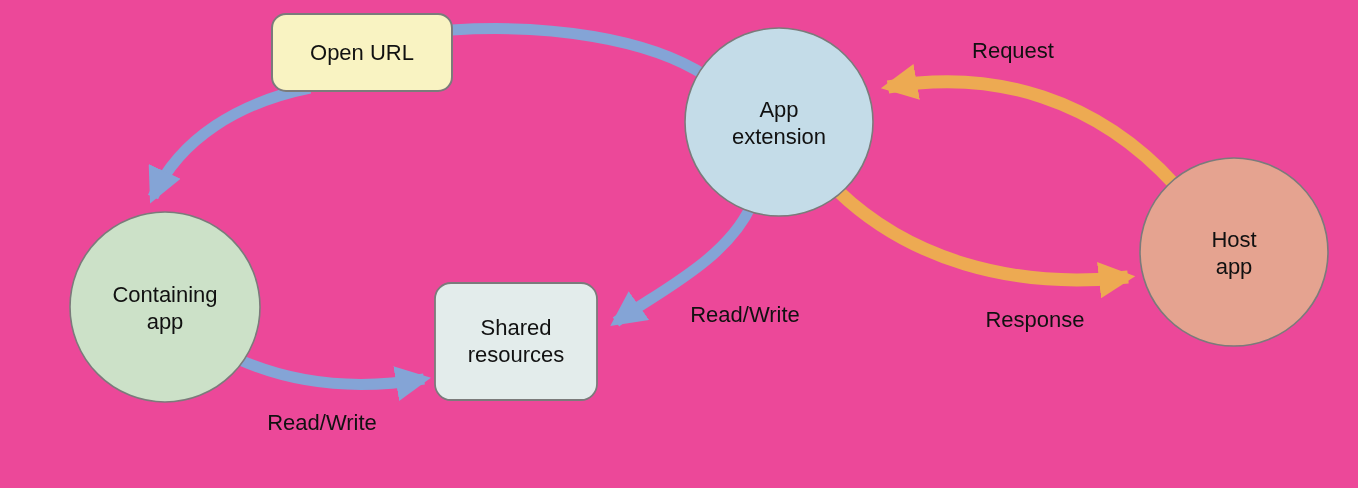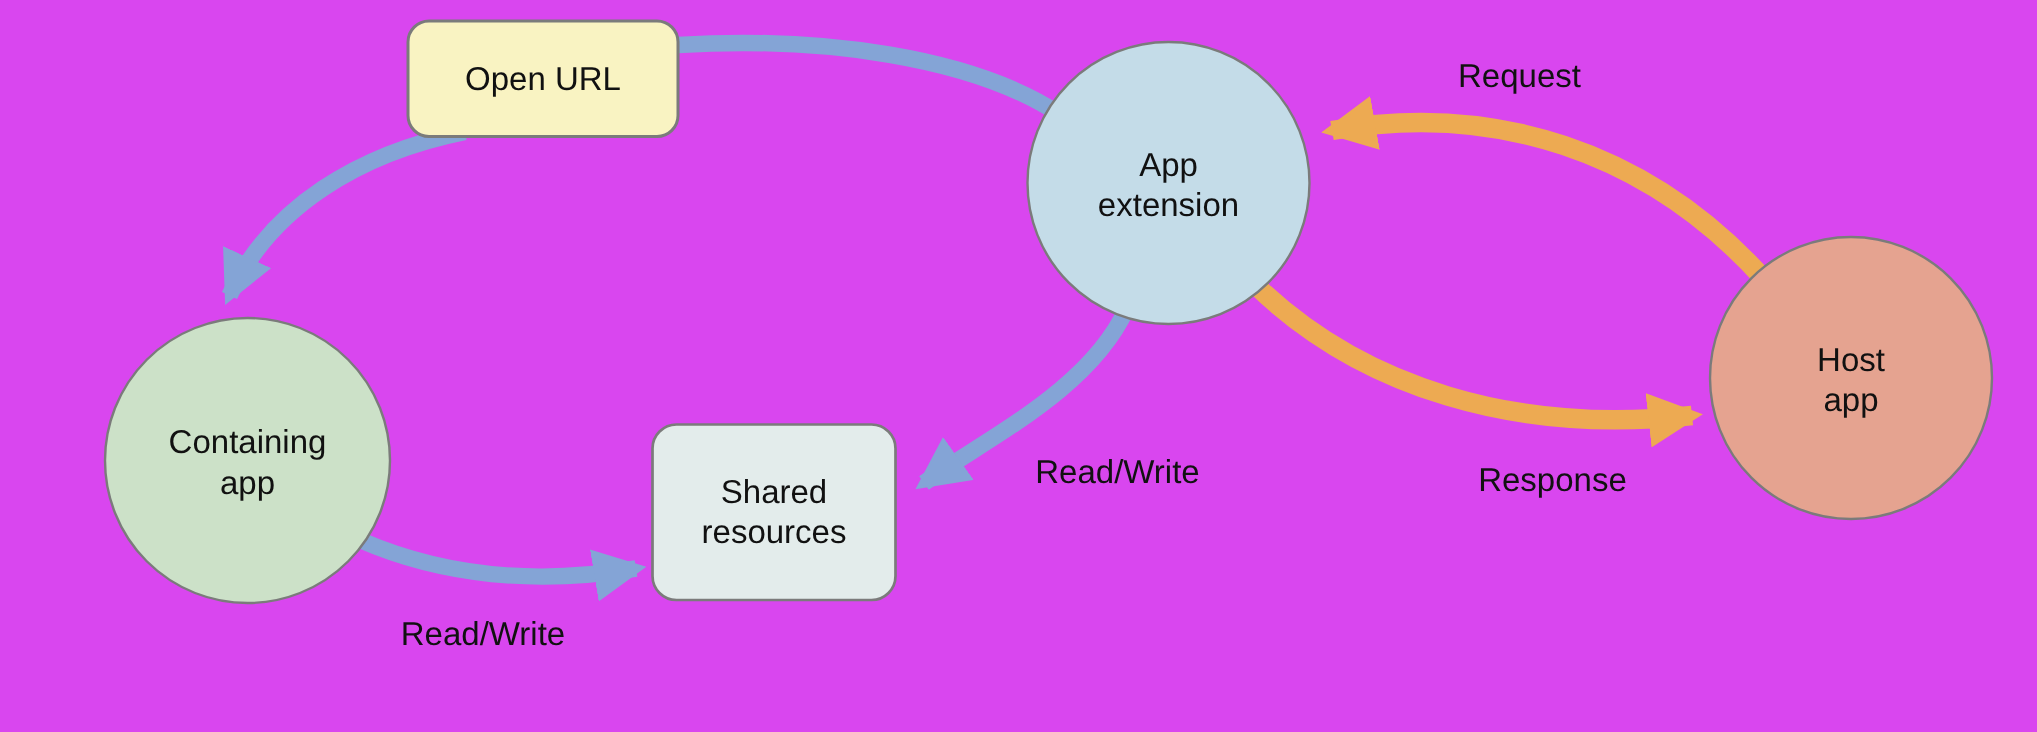--- a/index.html
+++ b/index.html
@@ -8,21 +8,21 @@
     background: #ffffff;
     width: 1358px;
     height: 488px;
     overflow: hidden;
     font-family: "Liberation Sans", sans-serif;
   }
   .stage {
     position: relative;
     width: 1358px;
     height: 488px;
-    background: #d946ef;
+    background: #ec4899;
   }
   svg { display: block; }
   .node-shape { stroke: #7b7b7b; }
   .node-label {
     fill: #111111;
     font-family: "Liberation Sans", sans-serif;
     font-size: 22px;
     text-anchor: middle;
   }
   .edge-label {

